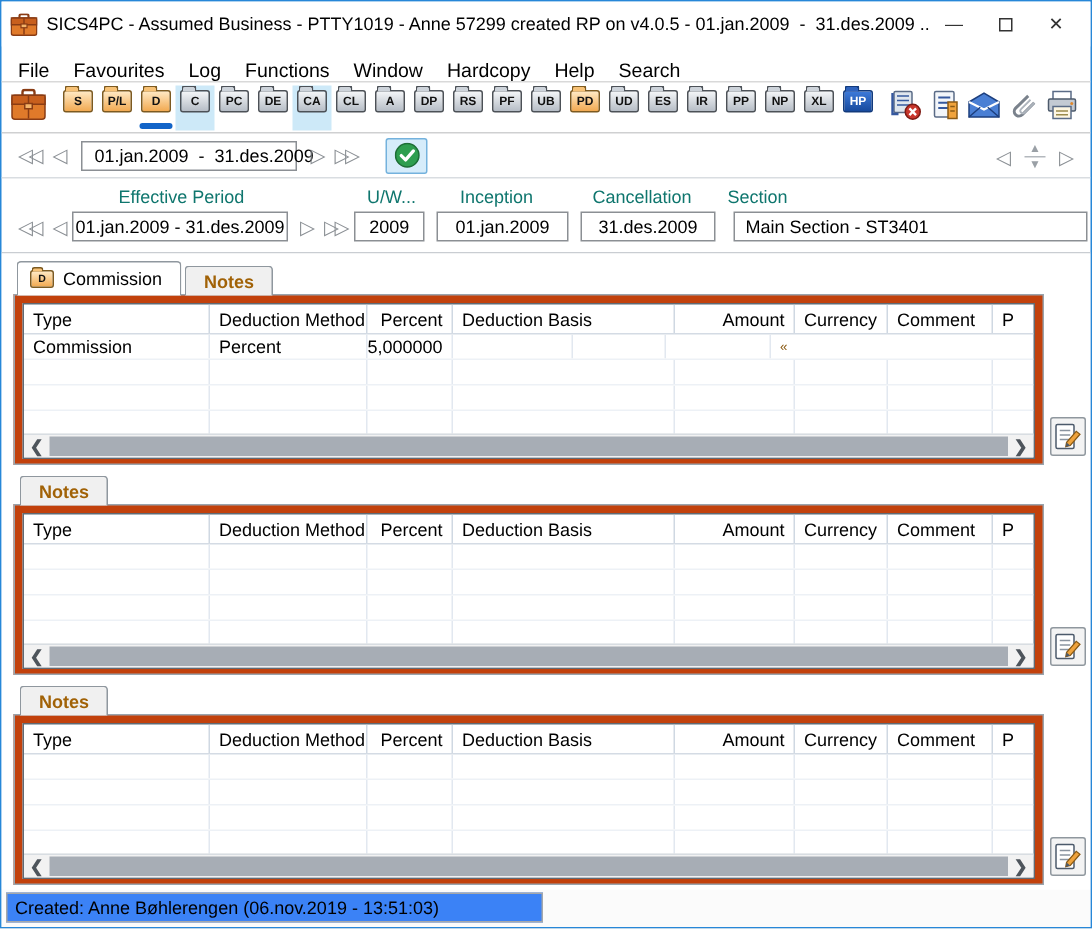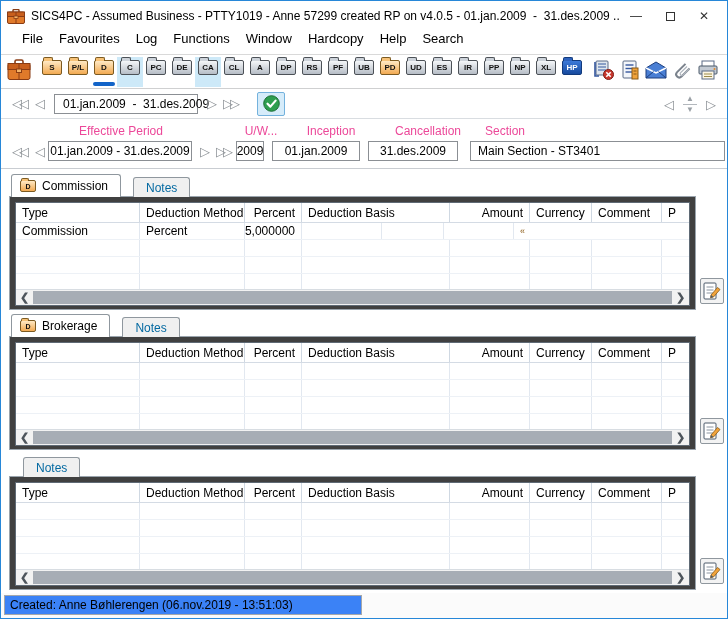--- a/index.html
+++ b/index.html
@@ -10,21 +10,21 @@
 
   
   .titlebar { height:30px; display:flex; align-items:center; padding:0 6px; background:#fff; flex:0 0 auto; }
   .app-icon { width:18px; height:15px; margin-right:6px; flex:0 0 auto; }
   .title-text { flex:1; font-size:12px; white-space:pre; overflow:hidden; }
   .win-controls { display:flex; align-items:center; }
   .win-btn { width:34px; height:26px; display:flex; align-items:center; justify-content:center; font-size:12px; color:#333; }
   .win-btn.max span { display:inline-block; width:9px; height:9px; border:1px solid #333; }
 
   
-  .menubar { height:24px; display:flex; align-items:flex-start; padding:0 13px; border-bottom:1px solid #d9d9d9; flex:0 0 auto; }
+  .menubar { height:24px; display:flex; align-items:flex-end; padding:0 3px; border-bottom:1px solid #d9d9d9; flex:0 0 auto; }
   .menu-item { padding:0 8px; font-size:13px; }
 
   
   .toolbar { height:34px; display:flex; align-items:flex-start; padding:2px 4px 0 6px; border-bottom:1px solid #cfd0d1; flex:0 0 auto; }
   .tb-app { width:24px; height:22px; margin:2px 8px 0 0; }
   .tb-group { display:flex; align-items:flex-start; }
   .tbtn { width:26px; height:30px; display:flex; flex-direction:column; align-items:center; padding-top:3px; position:relative; }
   .tbtn.hl { background:#cde9f8; }
   .folder { width:20px; height:15px; border:1px solid #4c5157; border-radius:2px; background:linear-gradient(#f4f6f8,#b6bdc6); display:flex; align-items:center; justify-content:center; position:relative; font-size:8px; font-weight:bold; color:#111; line-height:1; }
   .folder::before { content:""; position:absolute; top:-4px; left:0px; width:8px; height:3px; border:1px solid #4c5157; border-bottom:none; border-radius:2px 2px 0 0; background:#cdd3da; }
@@ -43,33 +43,33 @@
   .nav-field { width:144px; height:20px; border:1px solid #8b8f94; background:#fff; display:flex; align-items:center; padding-left:8px; margin:0 6px; white-space:pre; }
   .check-btn { width:28px; height:24px; margin-left:14px; background:#d6ecfa; border:1px solid #74b2dd; border-radius:2px; display:flex; align-items:center; justify-content:center; }
   .nav-right { position:absolute; right:8px; top:0; height:30px; display:flex; align-items:center; }
   .split-ctl { display:flex; flex-direction:column; align-items:center; margin:0 6px; color:#9aa0a6; font-size:8px; line-height:1; }
   .split-ctl .bar { width:14px; height:1px; background:#b3b8bd; margin:1px 0; }
 
   
   .hdr-section { border-bottom:1px solid #c9cdd2; padding:3px 0 6px 8px; flex:0 0 auto; }
   .hdr-row { display:flex; align-items:center; height:17px; }
   .fld-row { display:flex; align-items:center; height:22px; margin-top:1px; }
-  .lbl { font-size:12px; color:#ec4899; text-align:center; }
+  .lbl { font-size:12px; color:#0f766e; text-align:center; }
   .fld { height:20px; border:1px solid #8b8f94; background:#fff; display:flex; align-items:center; justify-content:center; white-space:nowrap; overflow:hidden; }
   .fld.left { justify-content:flex-start; padding-left:7px; }
 
   
   .content { flex:1; position:relative; padding:4px 31px 0 8px; background:#fff; }
   .panel { position:relative; margin-bottom:3px; }
   .tabs { display:flex; align-items:flex-end; height:24px; padding-left:2px; }
   .tab { display:flex; align-items:center; gap:6px; padding:0 12px 0 8px; height:23px; border:1px solid #8f979e; border-bottom:none; border-radius:3px 3px 0 0; background:#fff; position:relative; z-index:2; font-size:12px; }
   .tab .mini-folder { width:16px; height:12px; font-size:7px; }
   .tab .mini-folder::before { width:6px; height:2px; top:-3px; }
-  .tab.notes { height:20px; background:#f0f0f0; color:#0369a1; padding:0 12px; margin-left:12px; z-index:1; }
-  .panel-box { border:1px solid #9aa4ad; background:#404040; height:114px; margin-top:-1px; padding:5px; position:relative; z-index:0; }
+  .tab.notes { height:20px; background:#f0f0f0; color:#a16207; padding:0 12px; margin-left:2px; z-index:1;font-weight:bold; }
+  .panel-box { border:1px solid #9aa4ad; background:#c2410c; height:114px; margin-top:-1px; padding:5px; position:relative; z-index:0; }
   .grid { border:1px solid #5f6a75; height:104px; overflow:hidden; position:relative; background:#fff; }
   .grow { display:flex; height:17px; overflow:hidden; border-bottom:1px solid #edf1f6; }
   .grow.head { height:20px; border-bottom:1px solid #d4dbe4; }
   .cell { flex:0 0 auto; padding:0 6px; display:flex; align-items:center; border-right:1px solid #e2e8f0; white-space:nowrap; overflow:hidden; }
   .grow.head .cell { border-right:1px solid #cfd8e2; font-size:12px; }
   .cell.r { justify-content:flex-end; }
   .col0{width:124px}.col1{width:105px}.col2{width:57px}.col3{width:148px}.col4{width:80px}.col5{width:62px}.col6{width:70px}.col7{width:60px;border-right:none}
   .hscroll { position:absolute; left:0; right:0; bottom:0; height:16px; background:#f2f2f2; border-top:1px solid #d8dde2; display:flex; align-items:stretch; }
   .sarrow { width:17px; display:flex; align-items:center; justify-content:center; color:#4e555c; font-size:11px; font-weight:bold; }
   .sthumb { flex:1; background:#a7adb5; margin:1px 0; }
@@ -315,21 +315,21 @@
       <span class="lbl" style="width:90px">Cancellation</span>
       <span style="width:12px"></span>
       <span class="lbl" style="text-align:right">Section</span>
     </div>
     <div class="fld-row">
       <span class="arrow dbl">◁◁</span>
       <span class="arrow">◁</span>
       <div class="fld" style="width:144px">01.jan.2009 - 31.des.2009</div>
       <span class="arrow" style="margin-left:5px">▷</span>
       <span class="arrow dbl">▷▷</span>
-      <div class="fld" style="width:28px">2009</div>
+      <div class="fld" style="width:47px">2009</div>
       <div class="fld" style="width:88px; margin-left:8px">01.jan.2009</div>
       <div class="fld" style="width:90px; margin-left:8px">31.des.2009</div>
       <div class="fld left" style="flex:1; margin-left:12px; margin-right:2px">Main Section - ST3401</div>
     </div>
   </div>
 
   <div class="content">
       <div class="panel">
         <div class="tabs">
           <div class="tab">
@@ -404,26 +404,20 @@
             <line x1="3.5" y1="6" x2="10.5" y2="6" stroke="#8a94a0"></line>
             <line x1="3.5" y1="9" x2="10.5" y2="9" stroke="#8a94a0"></line>
             <line x1="3.5" y1="12" x2="10.5" y2="12" stroke="#8a94a0"></line>
             <path d="M8 14 L14.5 6.5 L17 8.5 L10.5 16 L7.5 16.8 Z" fill="#f0a33c" stroke="#8a5a14" stroke-width="0.8"></path>
             <path d="M7.5 16.8 L8 14 L10.5 16 Z" fill="#4c5a6b"></path>
           </svg>
         </div>
       </div>
       <div class="panel">
         <div class="tabs">
-          <div class="tab">
-            <div class="folder orange mini-folder">
-              <span>D</span>
-            </div>
-            <span>Brokerage</span>
-          </div>
           <div class="tab notes">Notes</div>
         </div>
         <div class="panel-box">
           <div class="grid">
             <div class="grow head">
               <div class="cell col0">Type</div>
               <div class="cell col1">Deduction Method</div>
               <div class="cell col2 r">Percent</div>
               <div class="cell col3">Deduction Basis</div>
               <div class="cell col4 r">Amount</div>

